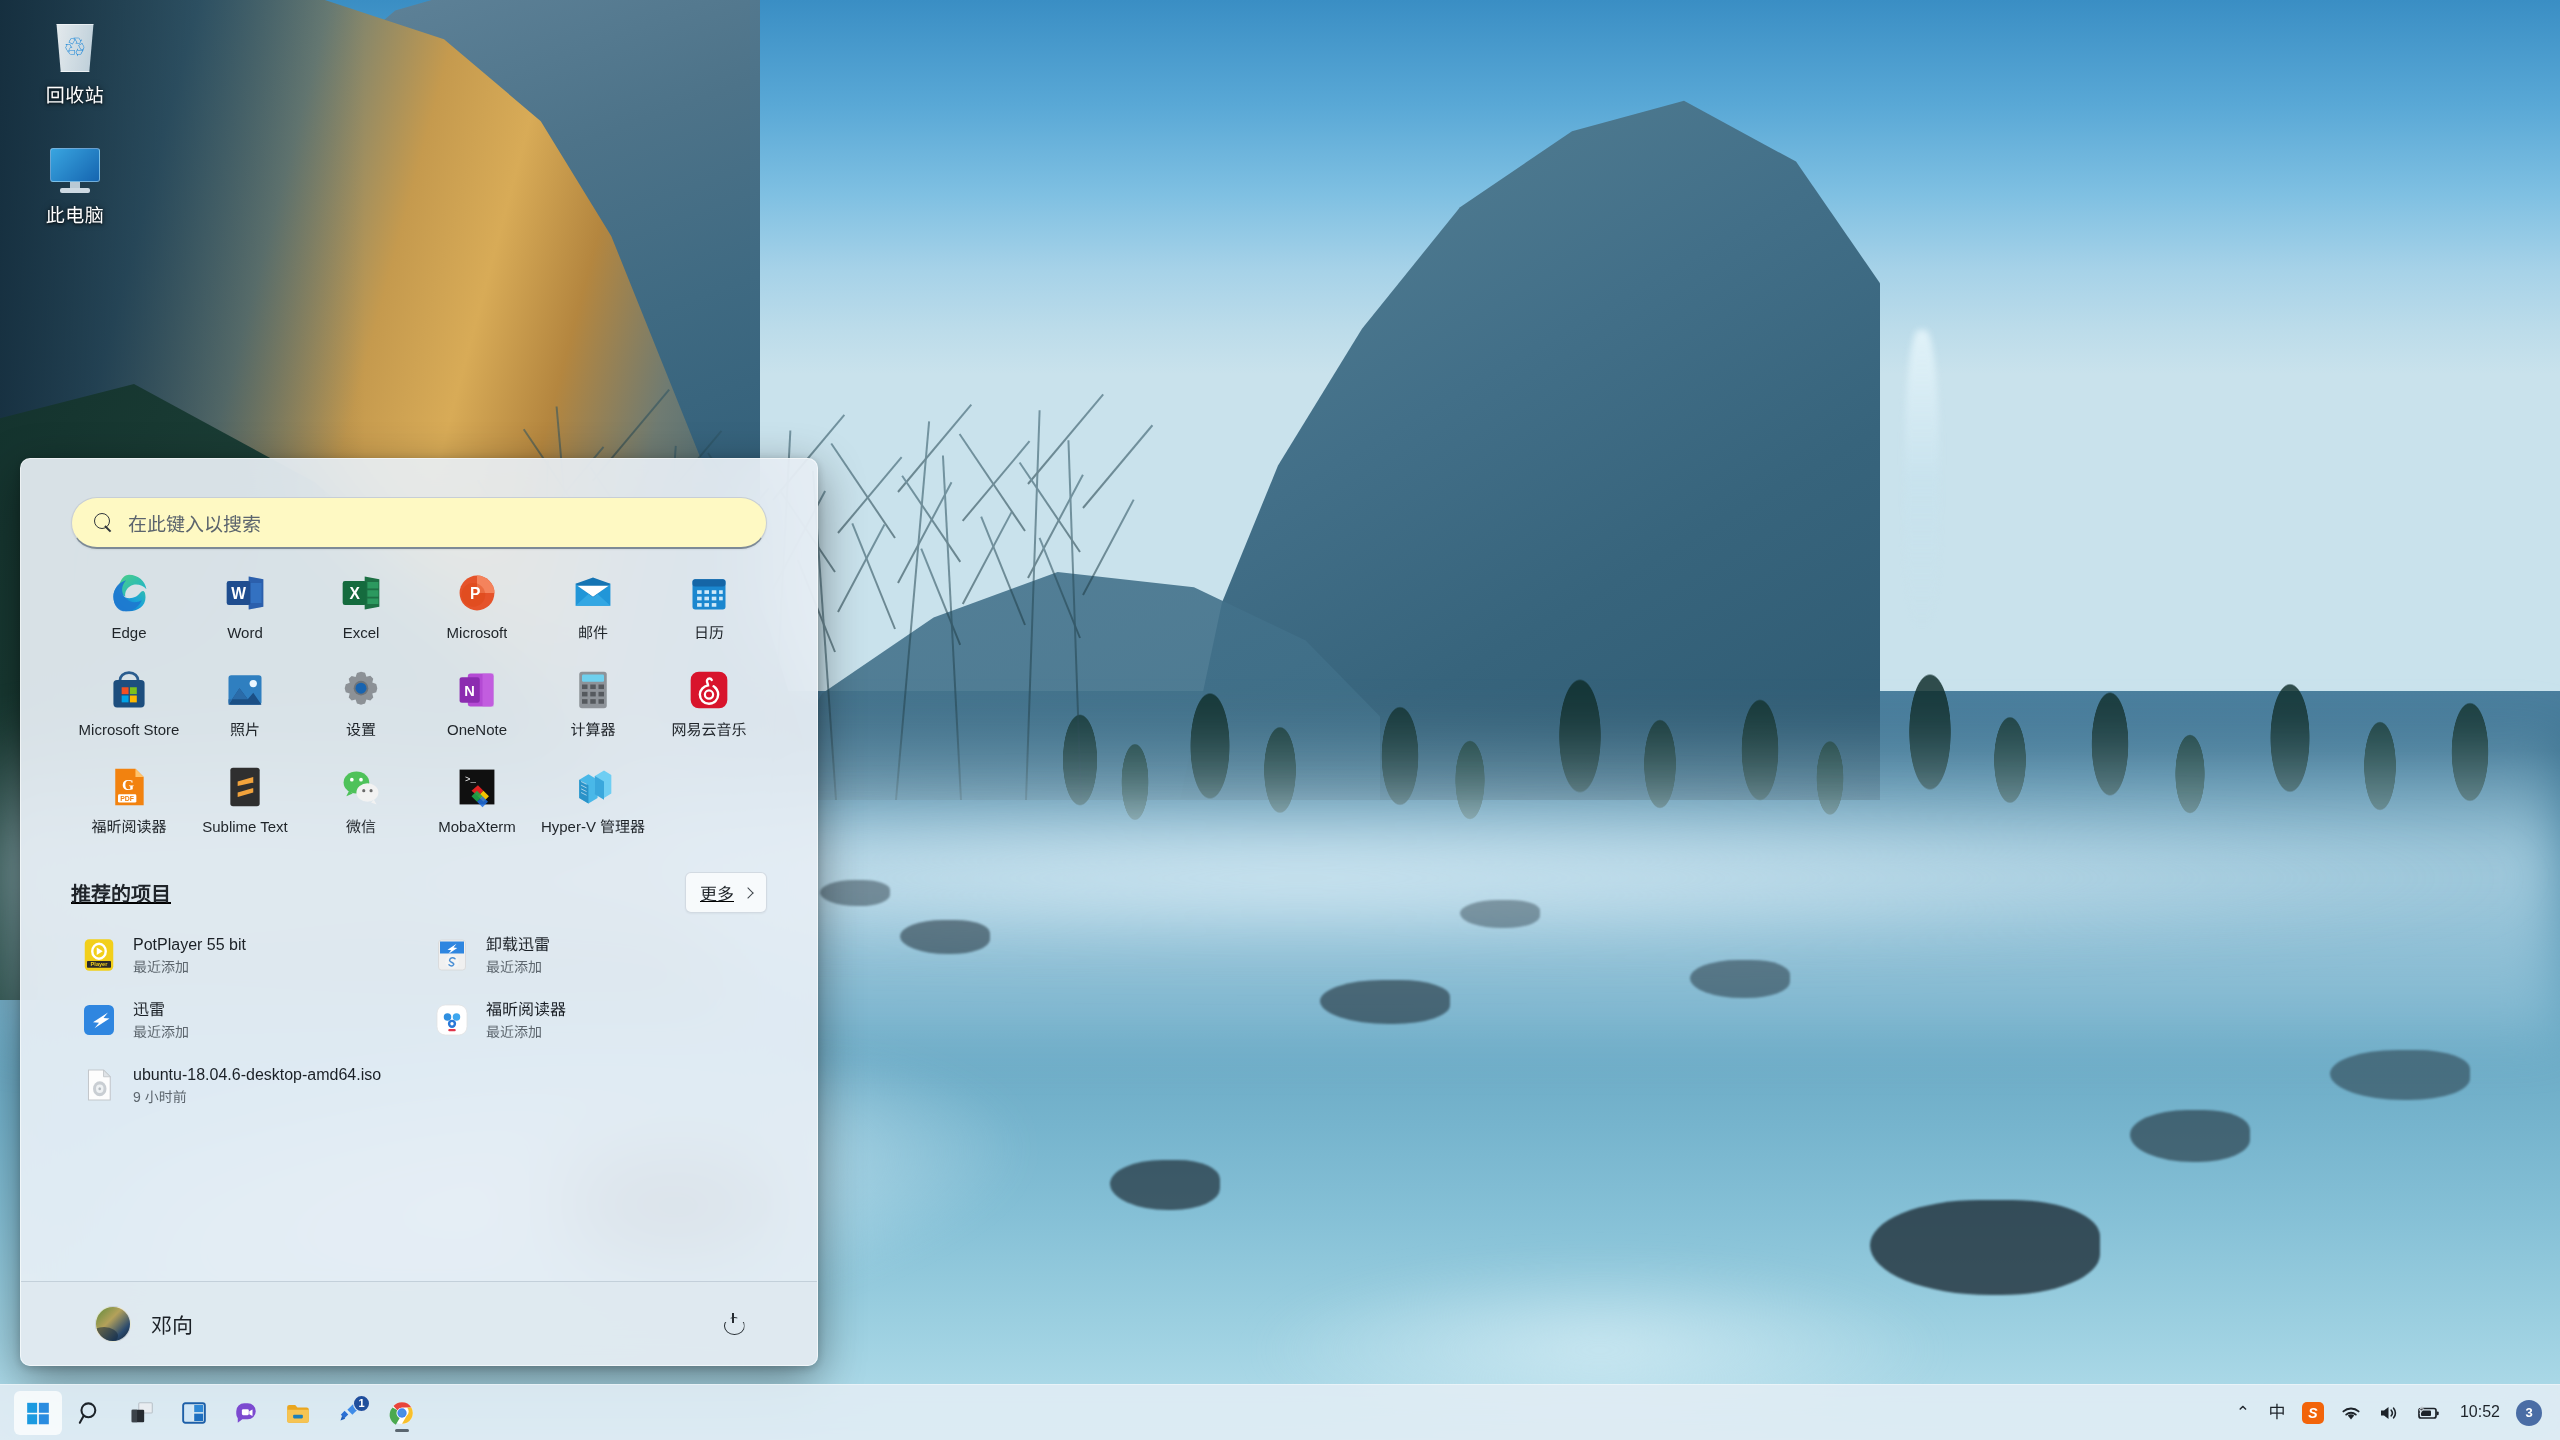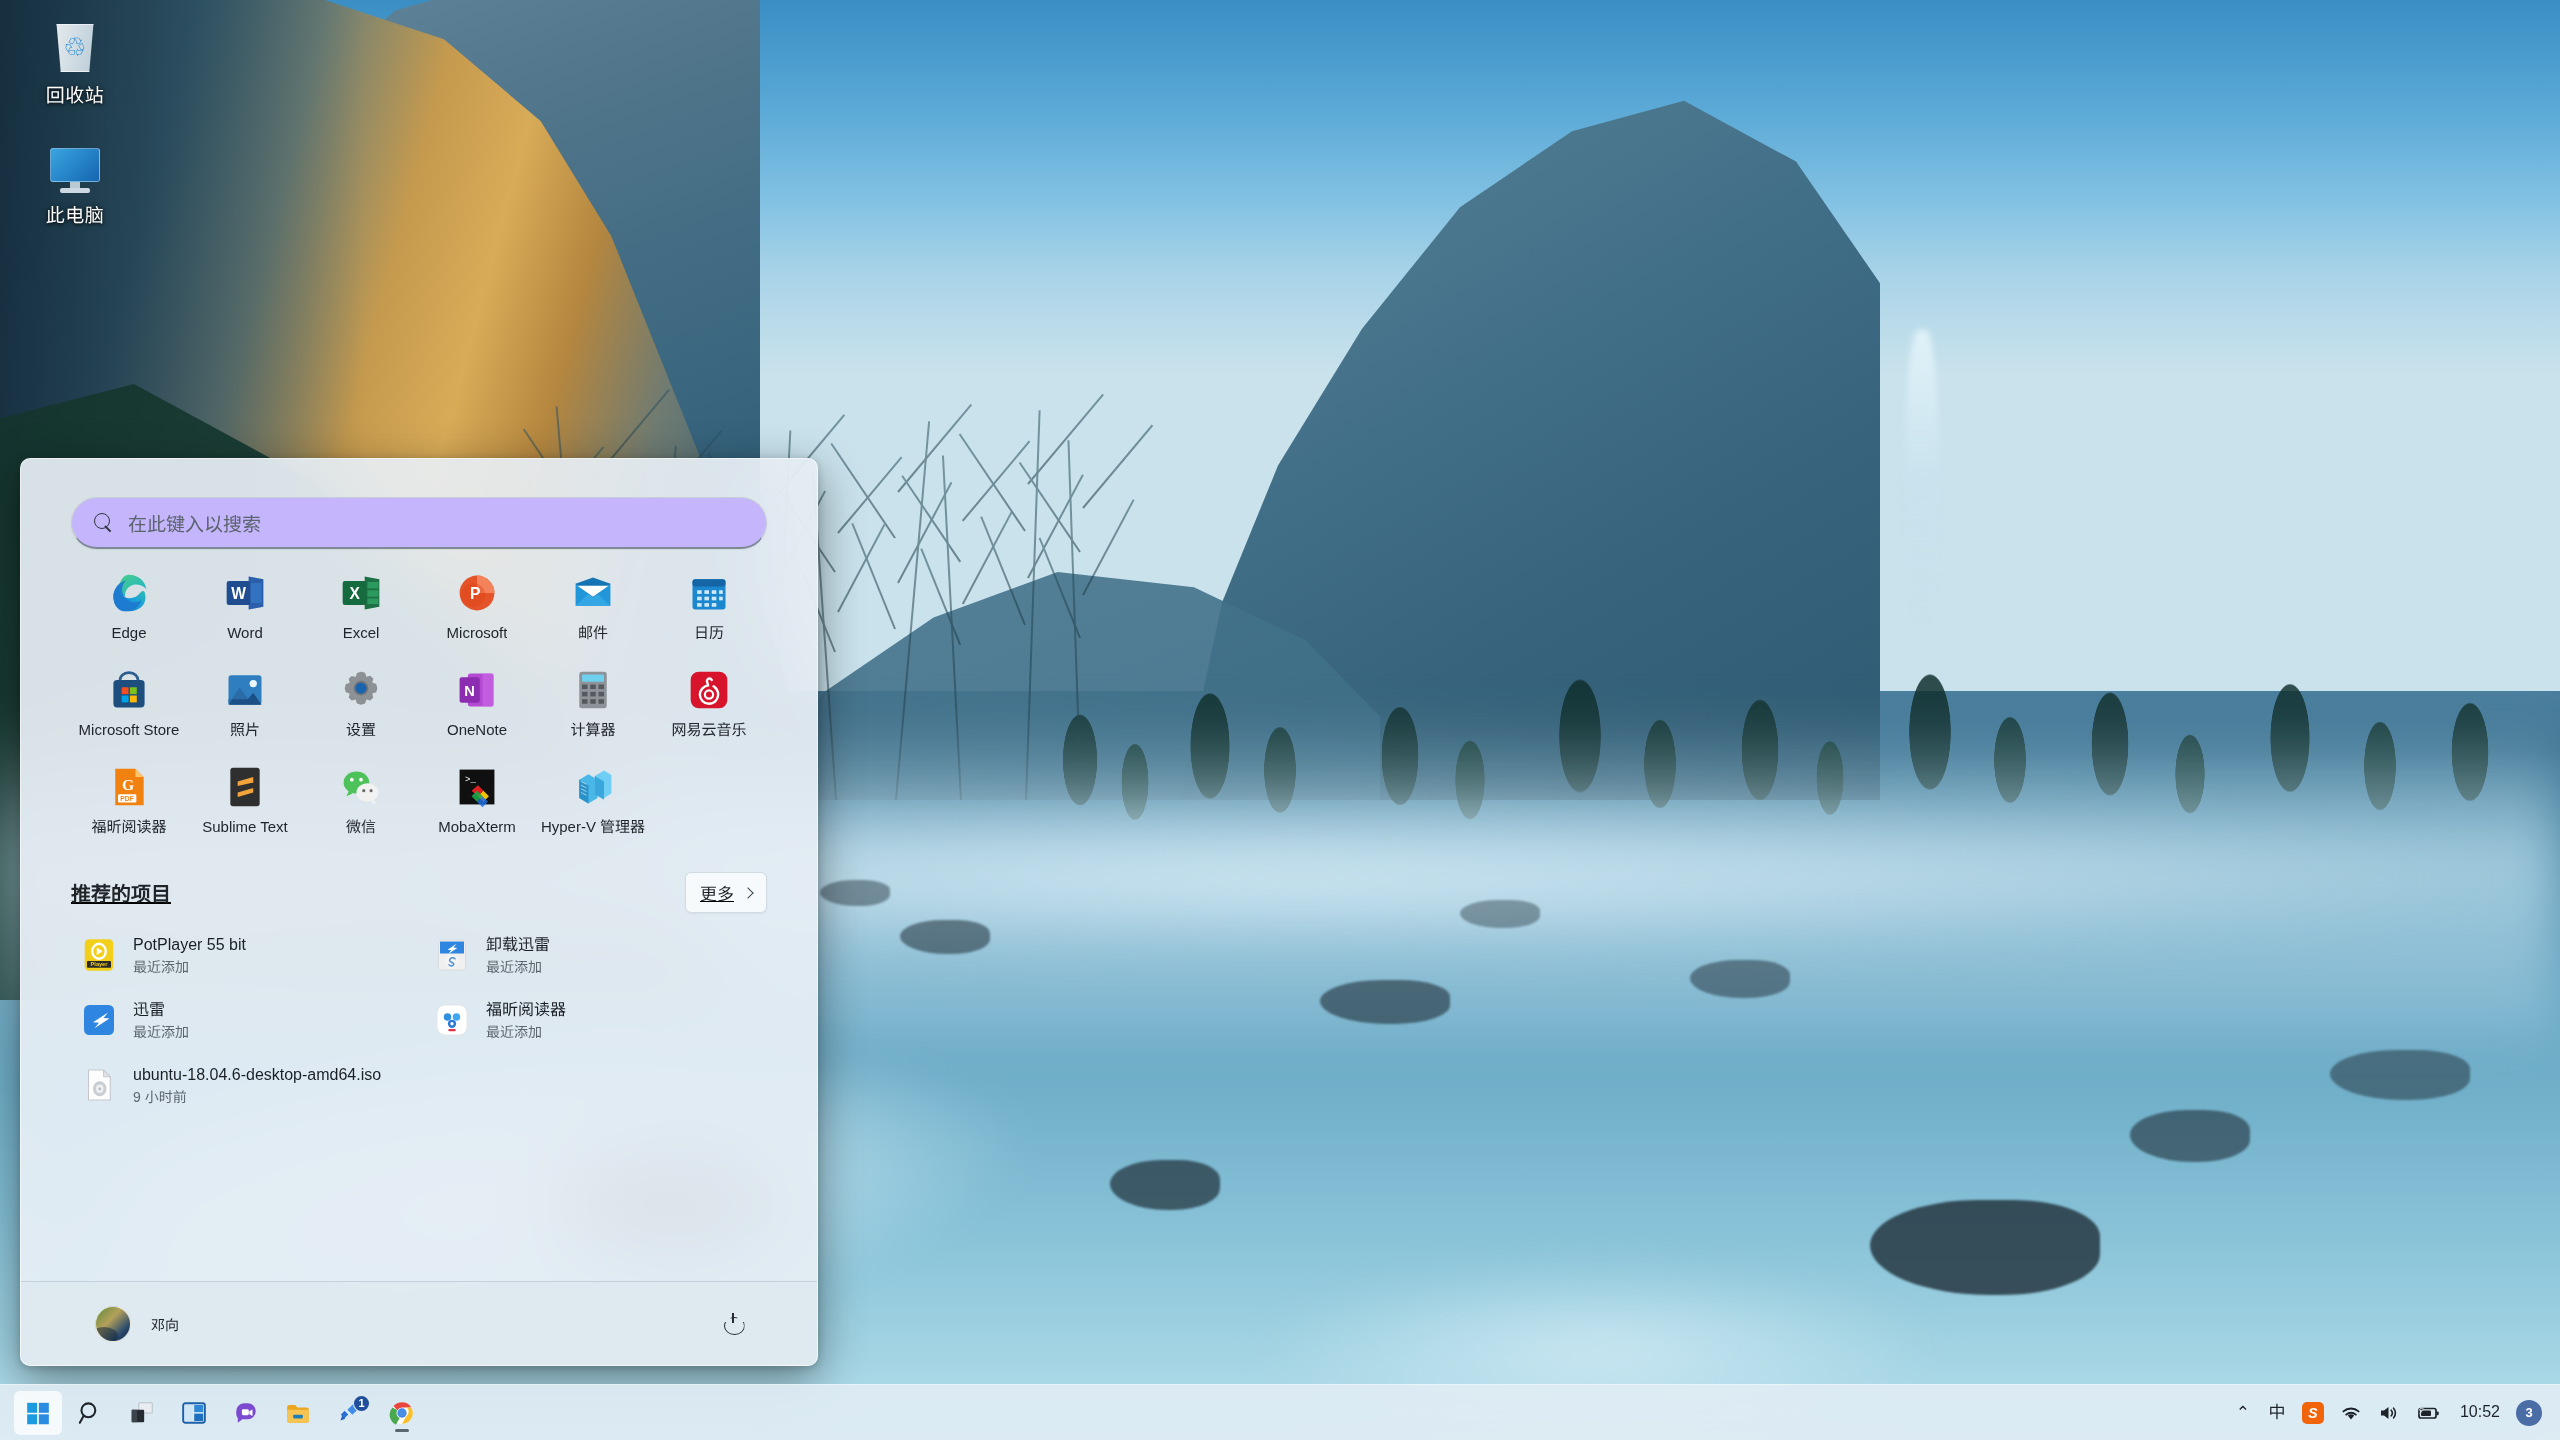--- a/index.html
+++ b/index.html
@@ -181,21 +181,21 @@
     backdrop-filter:blur(40px) saturate(140%);
     border:1px solid rgba(255,255,255,.55);
     border-radius:10px;
     box-shadow:0 14px 46px rgba(0,0,0,.42), 0 2px 10px rgba(0,0,0,.2);
     display:flex; flex-direction:column; overflow:hidden;
   }
   .sm-body{ flex:1; padding:0 50px; overflow:hidden; }
 
   
   .sm-search{
-    margin:38px 0 0; height:52px; background:#c4b5fd;
+    margin:38px 0 0; height:52px; background:#fef9c3;
     border:1px solid #c7ced6; border-bottom:2px solid #7d8a96;
     border-radius:26px; display:flex; align-items:center; gap:14px; padding:0 22px;
     box-shadow:0 1px 2px rgba(0,0,0,.06);
   }
   .sm-search .mag{ width:20px; height:20px; position:relative; flex:none; }
   .mag::before{
     content:""; position:absolute; left:0; top:0; width:14px; height:14px;
     border:1.8px solid #30363c; border-radius:50%;
   }
   .mag::after{
@@ -252,21 +252,21 @@
   .sm-user{ display:flex; align-items:center; gap:20px; cursor:pointer; padding:6px 10px; border-radius:6px; }
   .avatar{
     width:36px; height:36px; border-radius:50%;
     background:linear-gradient(135deg,#5e8b3c 0%,#b4a15a 40%,#2a4a6e 75%,#101e2c 100%);
     border:1px solid rgba(255,255,255,.75); position:relative; overflow:hidden;
   }
   .avatar::after{
     content:""; position:absolute; left:-6px; bottom:-4px; width:28px; height:18px;
     background:rgba(20,40,60,.55); border-radius:50%;
   }
-  .sm-user .nm{ font-size:14px; color:#1b2026; }
+  .sm-user .nm{ font-size:21px; color:#1b2026; }
   .power-btn{
     width:40px; height:40px; border-radius:6px; display:flex; align-items:center; justify-content:center;
     cursor:pointer;
   }
   .pwr{ width:19px; height:19px; position:relative; }
   .pwr::before{
     content:""; position:absolute; left:0; top:3px; width:19px; height:16px;
     border:1.9px solid #252b31; border-radius:50%;
     clip-path:polygon(0% 28%, 34% 28%, 34% 0%, 66% 0%, 66% 28%, 100% 28%, 100% 100%, 0% 100%);
   }

